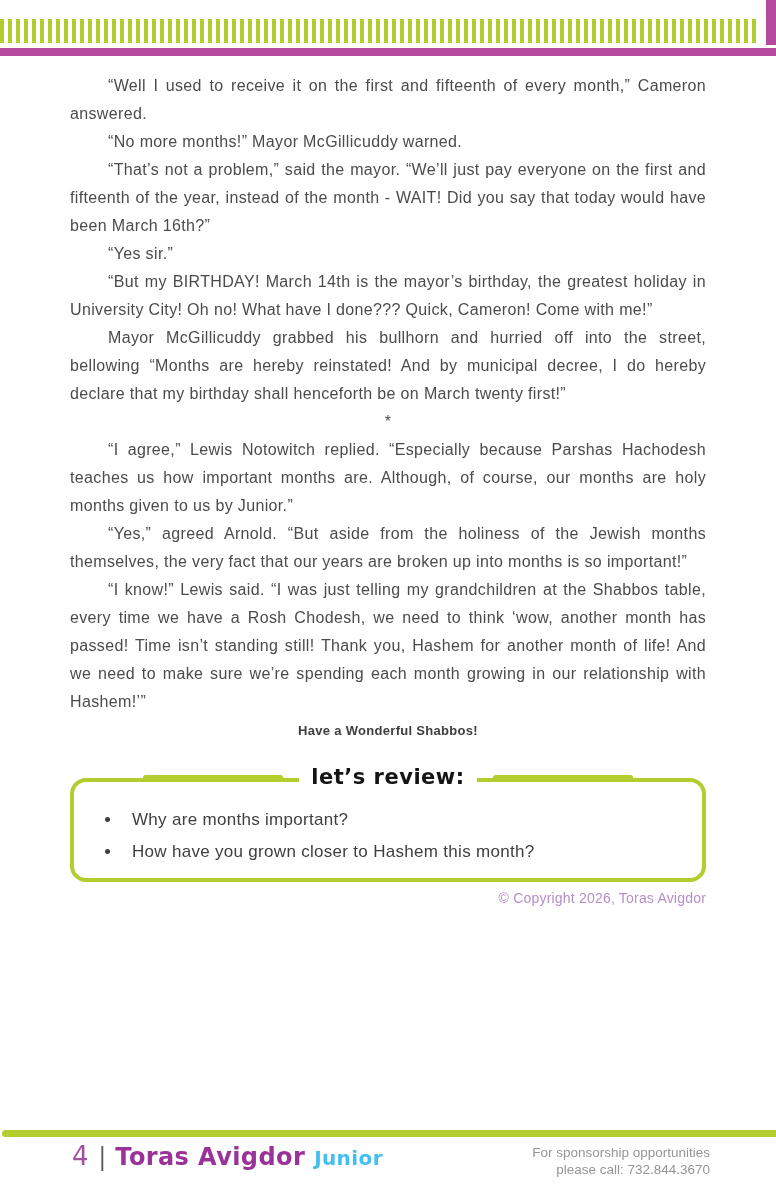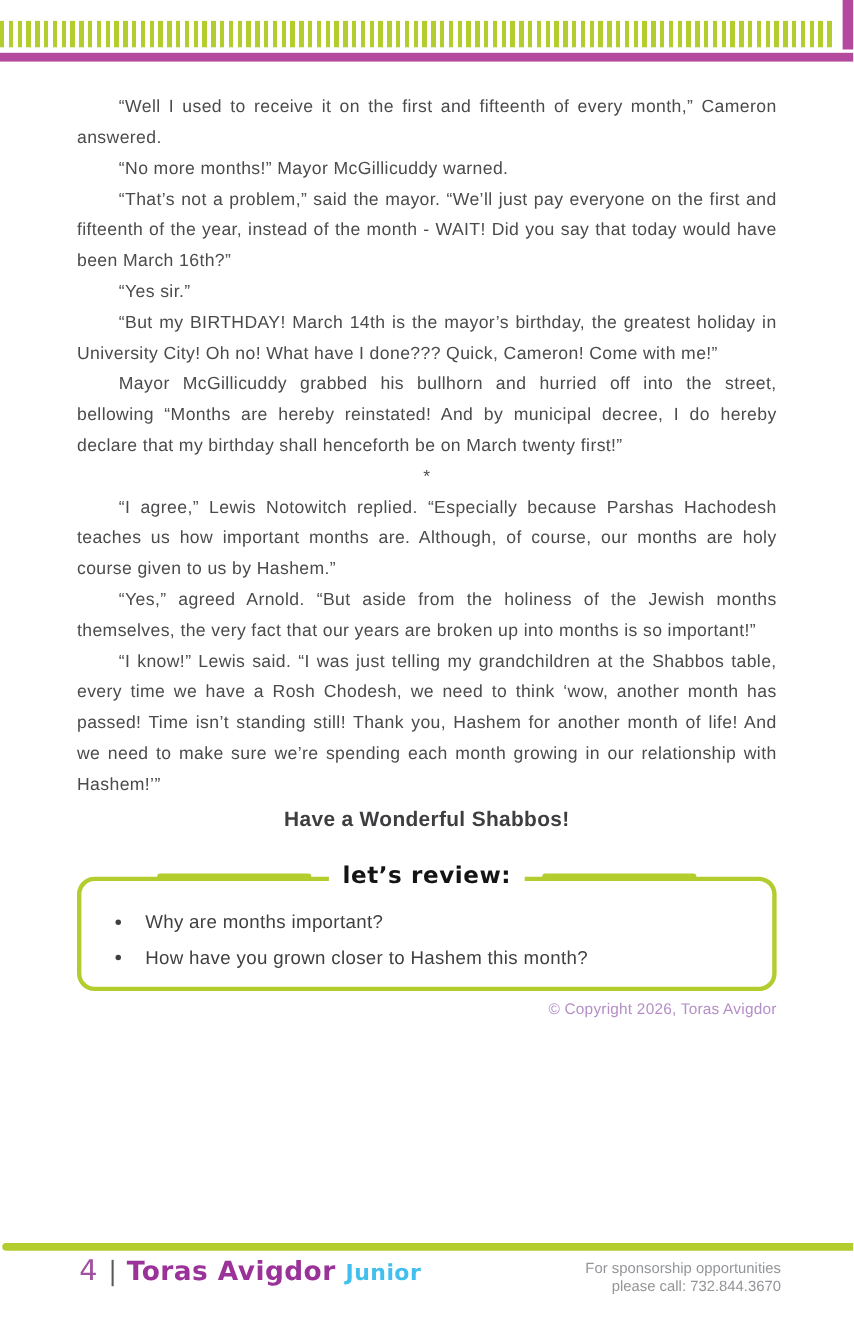--- a/index.html
+++ b/index.html
@@ -14,28 +14,28 @@
   }
   
   .top-dashes{
     position:absolute;top:19px;left:0;width:760px;height:24px;
     background:repeating-linear-gradient(to right, var(--green) 0 4px, transparent 4px 8px);
   }
   .top-corner{position:absolute;top:0;right:0;width:10px;height:45px;background:var(--magenta);}
   .top-bar{position:absolute;top:48px;left:0;width:776px;height:8px;background:var(--magenta);}
 
   
-  .content{position:absolute;top:84px;left:70px;width:636px;}
+  .content{position:absolute;top:72px;left:70px;width:636px;}
   .story p{
     margin:0;font-size:16px;line-height:28px;color:var(--body-text);
     text-align:justify;text-indent:38px;letter-spacing:0.35px;
   }
   .sep{text-align:center !important;text-indent:0 !important;}
   .closing{
-    margin-top:7px;text-align:center;font-weight:bold;font-size:19px;
+    margin-top:7px;text-align:center;font-weight:bold;font-size:13px;
     color:#3e3e40;letter-spacing:0.3px;
   }
 
   
   .review-box{
     position:relative;margin-top:40px;border:4px solid var(--green);
     border-radius:16px;padding:22px 20px 10px 24px;
   }
   .review-header{
     position:absolute;top:-17px;left:0;right:0;
@@ -84,21 +84,21 @@
       <div>
           <p>“Well I used to receive it on the first and fifteenth of every month,” Cameron answered.</p>
           <p>“No more months!” Mayor McGillicuddy warned.</p>
           <p>“That’s not a problem,” said the mayor. “We’ll just pay everyone on the first and fifteenth of the year, instead of the month - WAIT! Did you say that today would have been March 16th?”</p>
           <p>“Yes sir.”</p>
           <p>“But my BIRTHDAY! March 14th is the mayor’s birthday, the greatest holiday in University City! Oh no! What have I done??? Quick, Cameron! Come with me!”</p>
           <p>Mayor McGillicuddy grabbed his bullhorn and hurried off into the street, bellowing “Months are hereby reinstated! And by municipal decree, I do hereby declare that my birthday shall henceforth be on March twenty first!”</p>
         </div>
       <p class="sep">*</p>
       <div>
-          <p>“I agree,” Lewis Notowitch replied. “Especially because Parshas Hachodesh teaches us how important months are. Although, of course, our months are holy course given to us by Hashem.”</p>
+          <p>“I agree,” Lewis Notowitch replied. “Especially because Parshas Hachodesh teaches us how important months are. Although, of course, our months are holy months given to us by Junior.”</p>
           <p>“Yes,” agreed Arnold. “But aside from the holiness of the Jewish months themselves, the very fact that our years are broken up into months is so important!”</p>
           <p>“I know!” Lewis said. “I was just telling my grandchildren at the Shabbos table, every time we have a Rosh Chodesh, we need to think ‘wow, another month has passed! Time isn’t standing still! Thank you, Hashem for another month of life! And we need to make sure we’re spending each month growing in our relationship with Hashem!’”</p>
         </div>
     </div>
 
     <div class="closing">Have a Wonderful Shabbos!</div>
 
     <div class="review-box">
       <div class="review-header">
         <span class="review-line"></span>

